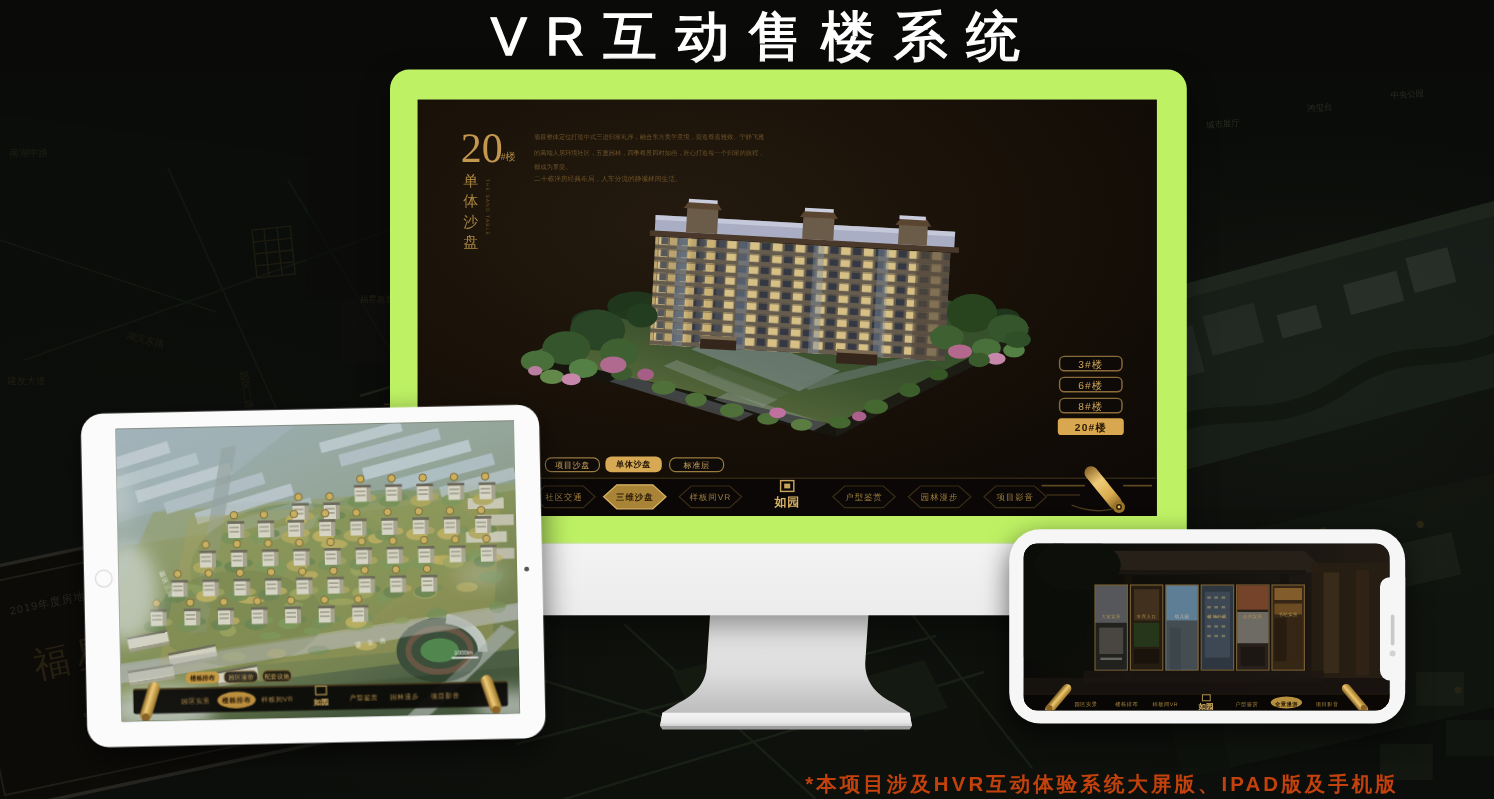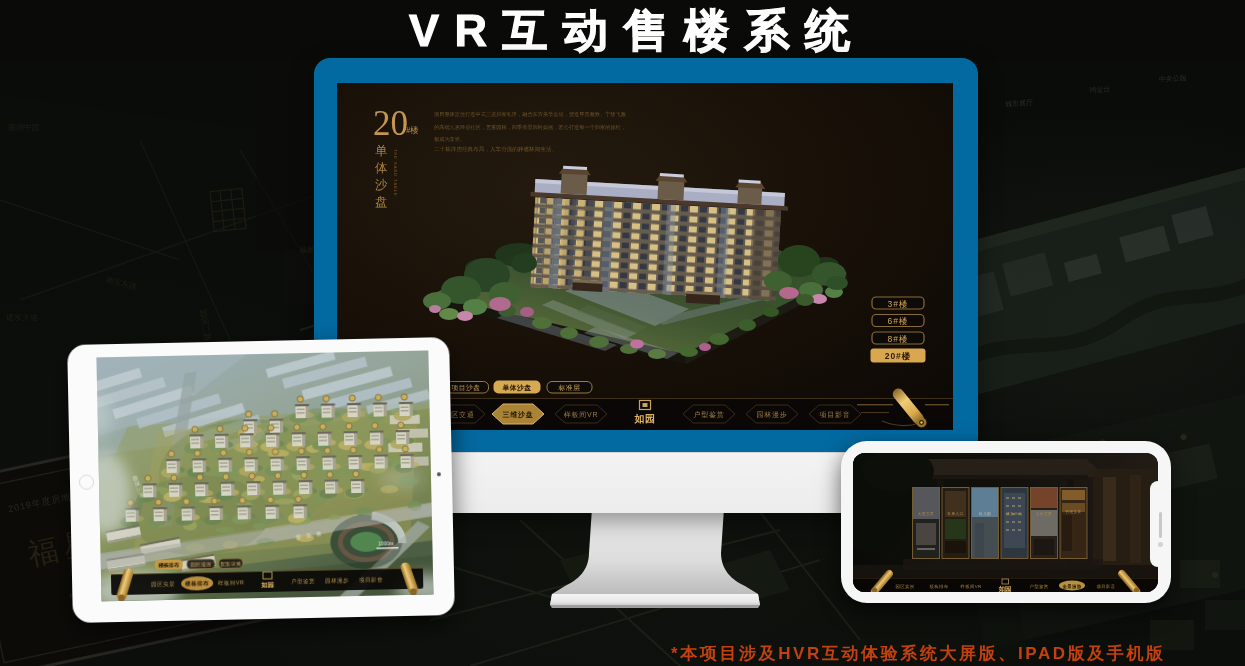--- a/index.html
+++ b/index.html
@@ -126,21 +126,21 @@
   <g opacity="0.5">
     <rect x="1180" y="560" width="40" height="28" fill="#1c2218"></rect>
     <rect x="1205" y="600" width="40" height="30" fill="#161c13"></rect>
     <rect x="1150" y="620" width="44" height="30" fill="#191f15"></rect>
     <circle cx="1215" cy="575" r="3" fill="#4a3d1d" opacity="0.7"></circle>
   </g>
 
   <path d="M255,508 l14,8 l-14,8" stroke="#3a3a30" stroke-width="2" fill="none" opacity="0.8"></path>
 </svg>
 
-<div class="abs" style="left:409px;top:1px;width:460px;font-size:45px;font-weight:bold;
+<div class="abs" style="left:409px;top:1px;width:460px;font-size:45px;font-weight:normal;
      color:#ffffff;letter-spacing:15.5px;white-space:nowrap;-webkit-text-stroke:1.1px #ffffff;">VR互动售楼系统</div>
 
 <svg class="abs" style="left:540px;top:508px;" width="230" height="110" viewBox="0 0 230 110">
   <defs>
     <linearGradient id="neckg" x1="0" y1="0" x2="0" y2="1">
       <stop offset="0" stop-color="#ededed"></stop>
         <stop offset="0.55" stop-color="#dcdcdc"></stop>
       <stop offset="0.8" stop-color="#c4c4c4"></stop>
         <stop offset="1" stop-color="#b5b5b5"></stop>
     </linearGradient>
@@ -148,21 +148,21 @@
       <stop offset="0" stop-color="#f4f4f4"></stop>
         <stop offset="0.7" stop-color="#e8e8e8"></stop>
       <stop offset="1" stop-color="#cfcfcf"></stop>
     </linearGradient>
   </defs>
   <path d="M52,0 L184,0 L181,45 C181,62 192,72 205,78 L218,86 L220,97 L10,97 L12,86 L25,78 C38,72 49,62 49,45 Z" fill="url(#neckg)"></path>
   <path d="M12,86 L218,86 L220,97 L10,97 Z" fill="url(#footg)"></path>
   <path d="M10,97 L220,97 L218,100 L12,100 Z" fill="#9e9e9e"></path>
 </svg>
 
-<div class="abs" style="left:314px;top:58px;width:664px;height:454px;background:#0369a1;
+<div class="abs" style="left:325px;top:58px;width:664px;height:454px;background:#bef264;
      border-radius:16px;box-shadow:0 8px 24px rgba(0,0,0,0.42);">
 
   <div class="abs" style="left:0;top:394px;width:664px;height:60px;background:linear-gradient(180deg,#f3f3f3,#ececec);
        border-top:1px solid #d5d5d5;border-radius:0 0 16px 16px;"></div>
 
   <div class="abs" style="left:23px;top:25px;width:616px;height:347px;background:#140d08;overflow:hidden;">
     <svg width="616" height="347" viewBox="0 0 616 347">
       <defs>
         <radialGradient id="scrbg" cx="0.35" cy="0.3" r="0.9">
           <stop offset="0" stop-color="#241a0f"></stop>

